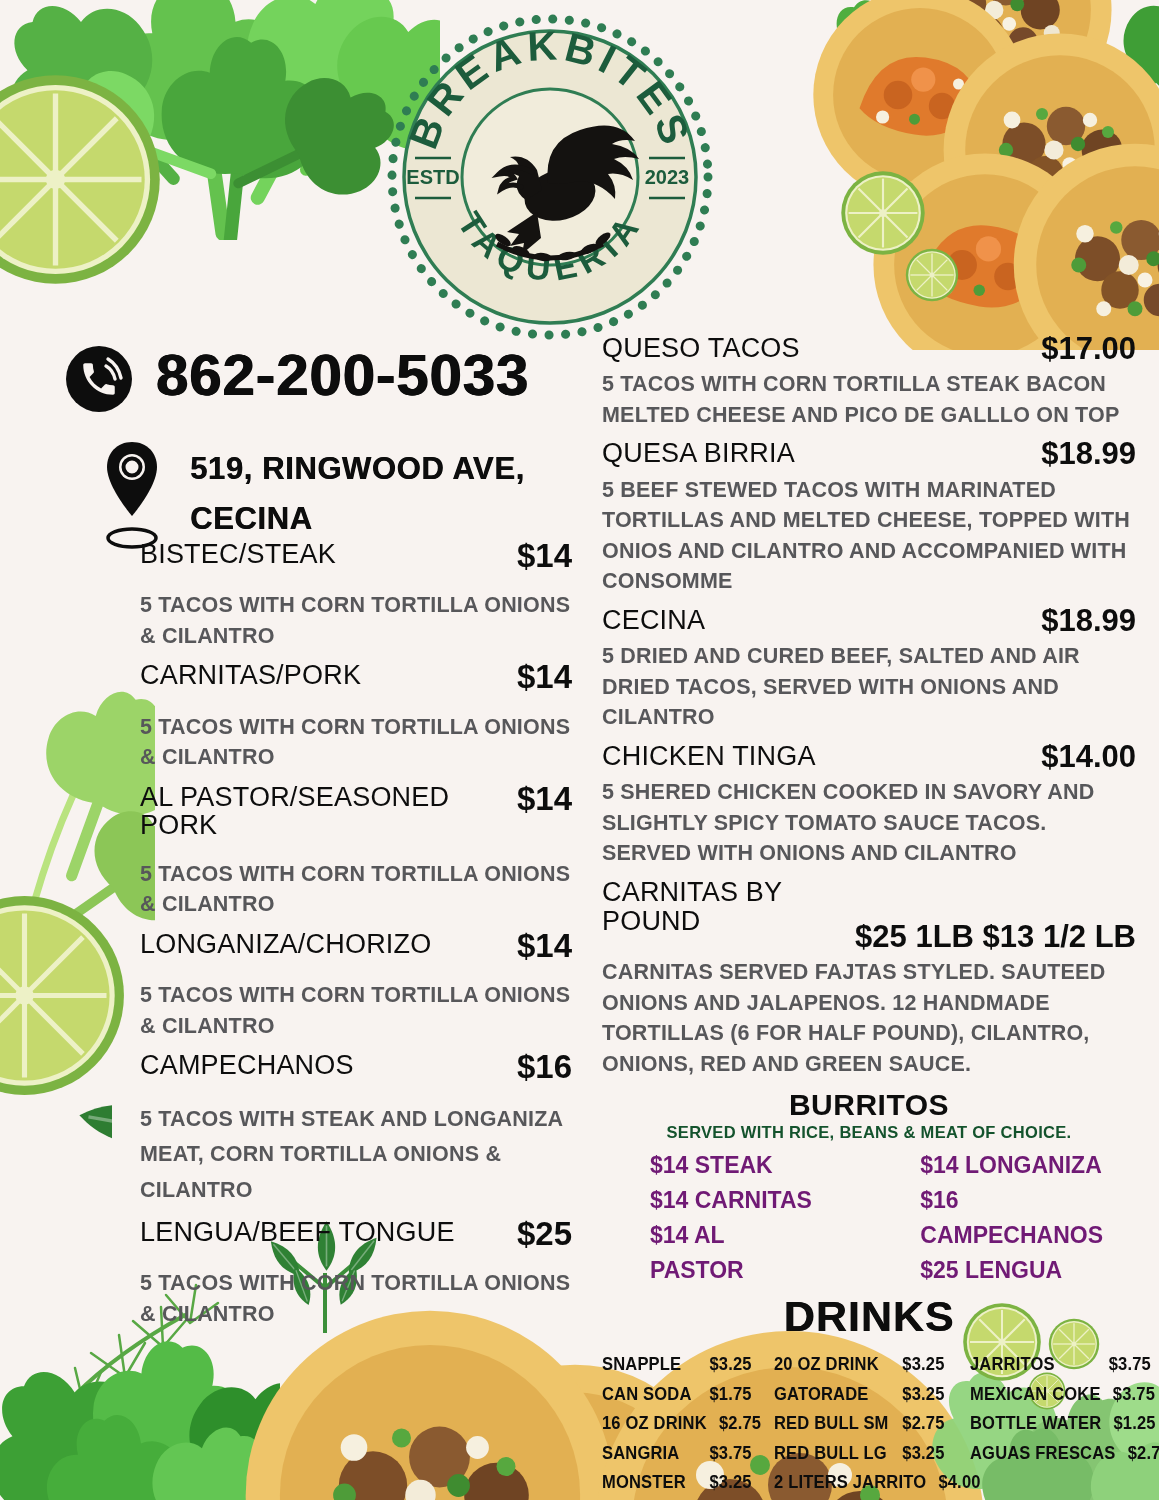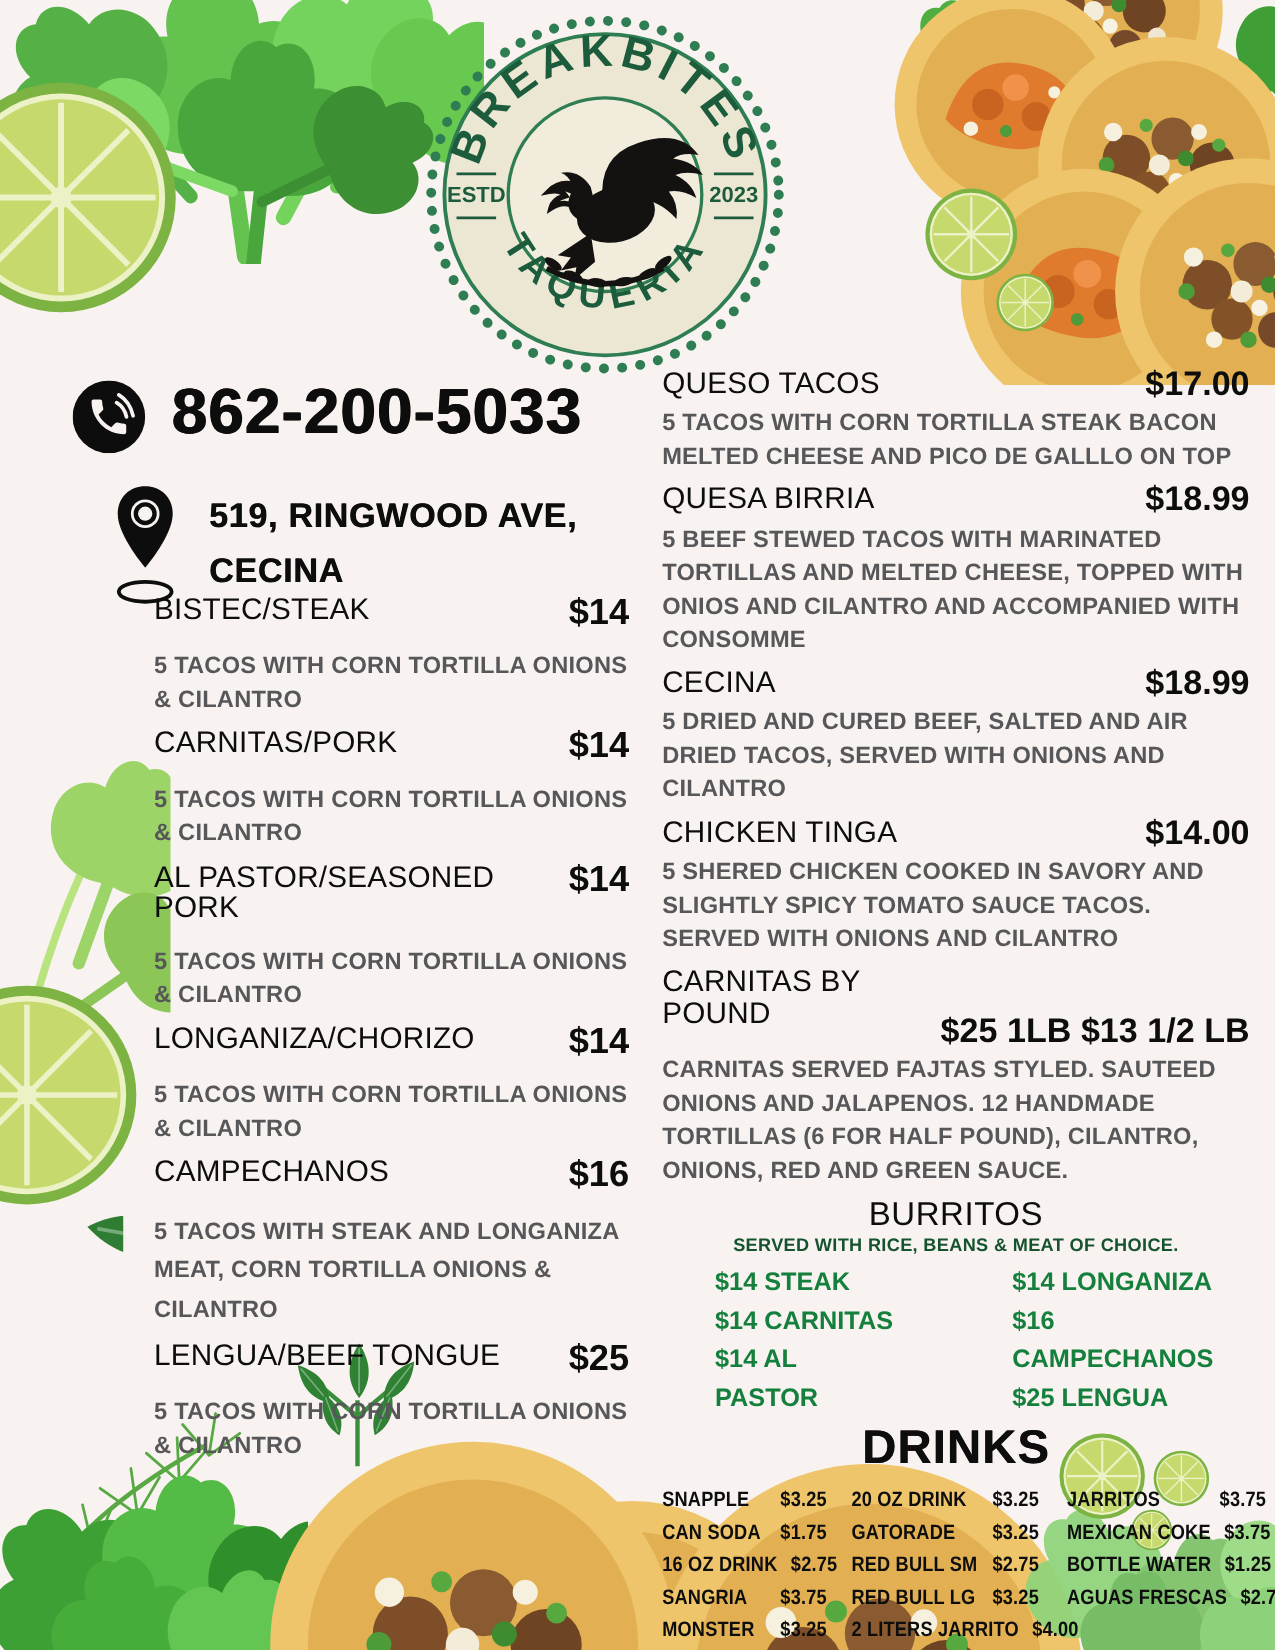--- a/index.html
+++ b/index.html
@@ -24,24 +24,24 @@
   .item-name{font-size:27px;font-weight:normal;line-height:1.06;letter-spacing:.2px;}
   .item-price{font-size:33px;font-weight:bold;line-height:.95;white-space:nowrap;}
   .col-right .item-price{font-size:31px;}
   .price-multi{font-size:29px;margin-top:44px;}
   .item-desc{font-size:21.5px;font-weight:bold;color:#57575a;line-height:1.42;letter-spacing:.2px;
              margin:19px 0 10px 0;}
   .col-right .item-desc{margin:6px 0 9px 0;}
 
   
   .burritos{text-align:center;margin-top:0px;}
-  .burritos-title{font-size:30px;font-weight:normal;letter-spacing:.5px;}
+  .burritos-title{font-size:30px;font-weight:bold;letter-spacing:.5px;}
   .burritos-sub{font-size:16.5px;font-weight:bold;color:#14532d;letter-spacing:.3px;margin-top:1px;}
   .burrito-cols{display:flex;justify-content:flex-start;gap:105px;margin:6px 0 0 48px;text-align:left;}
-  .burrito-item{font-size:23px;font-weight:bold;color:#15803d;line-height:1.52;}
+  .burrito-item{font-size:23px;font-weight:bold;color:#701a75;line-height:1.52;}
 
   
   .drinks-title{text-align:center;font-size:43px;font-weight:900;letter-spacing:1px;margin:4px 0 8px 0;
                 text-shadow:0.6px 0 #0b0b0b;}
   .drinks-cols{display:flex;justify-content:space-between;}
   .dcol{transform:scaleX(.87);transform-origin:left top;}
   .dcol1{width:172px;} .dcol2{width:196px;} .dcol3{width:208px;}
   .drow{display:flex;justify-content:space-between;gap:14px;font-size:19px;font-weight:bold;
         line-height:1.55;white-space:nowrap;letter-spacing:.2px;}
   .drinks-footer{display:flex;justify-content:center;gap:40px;font-size:19px;font-weight:bold;

